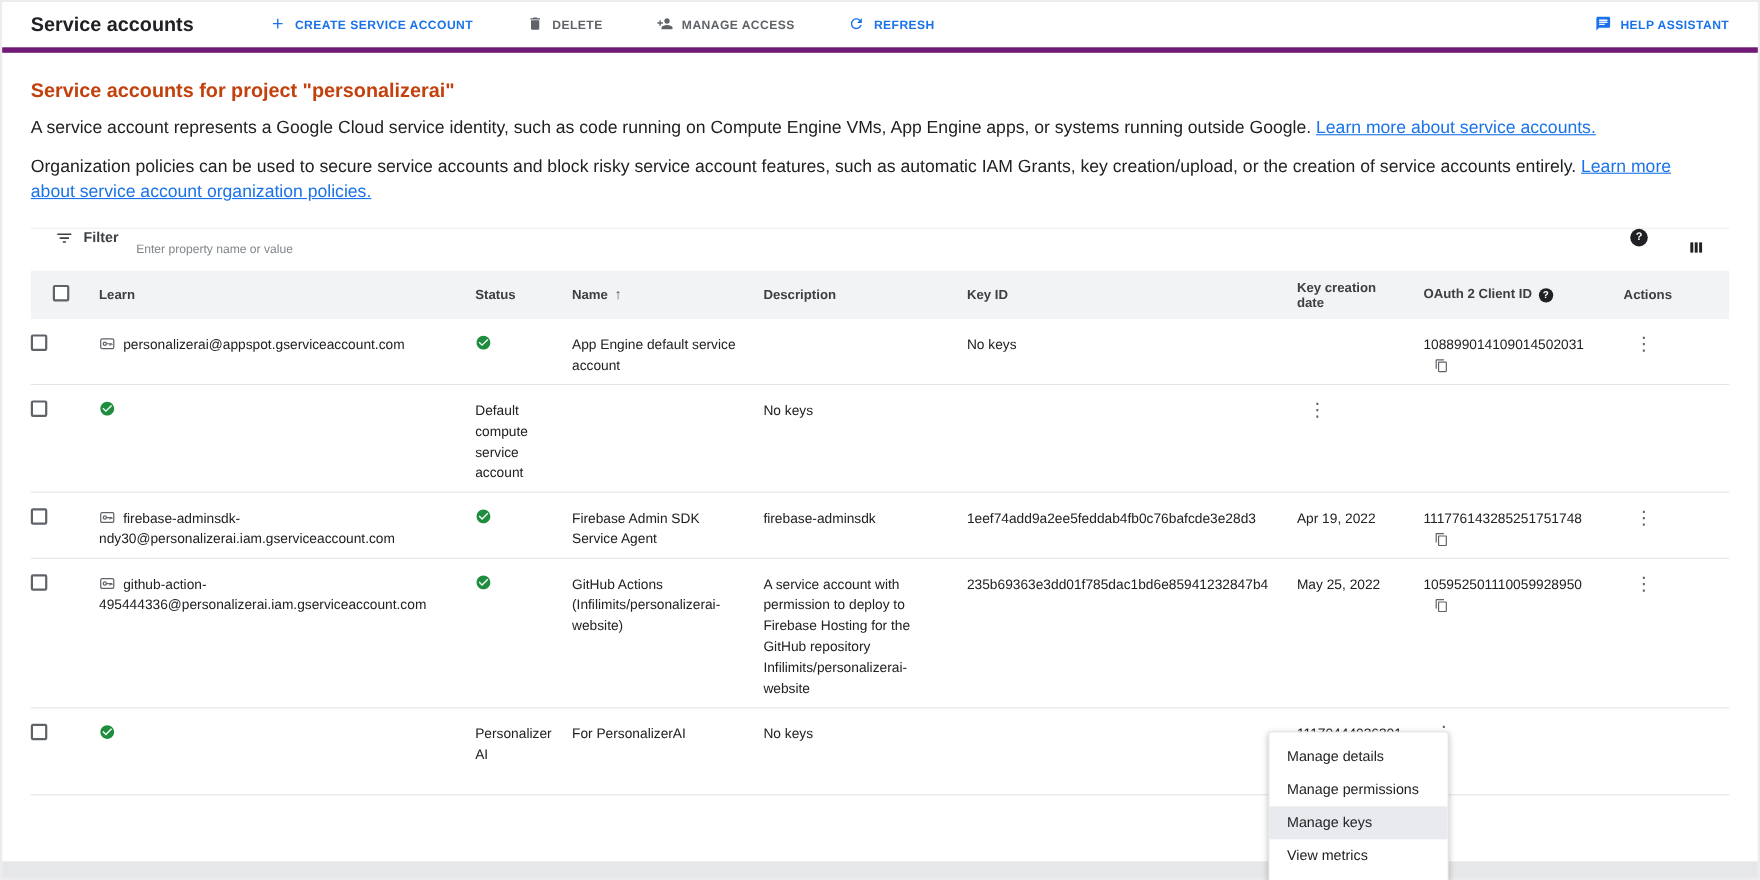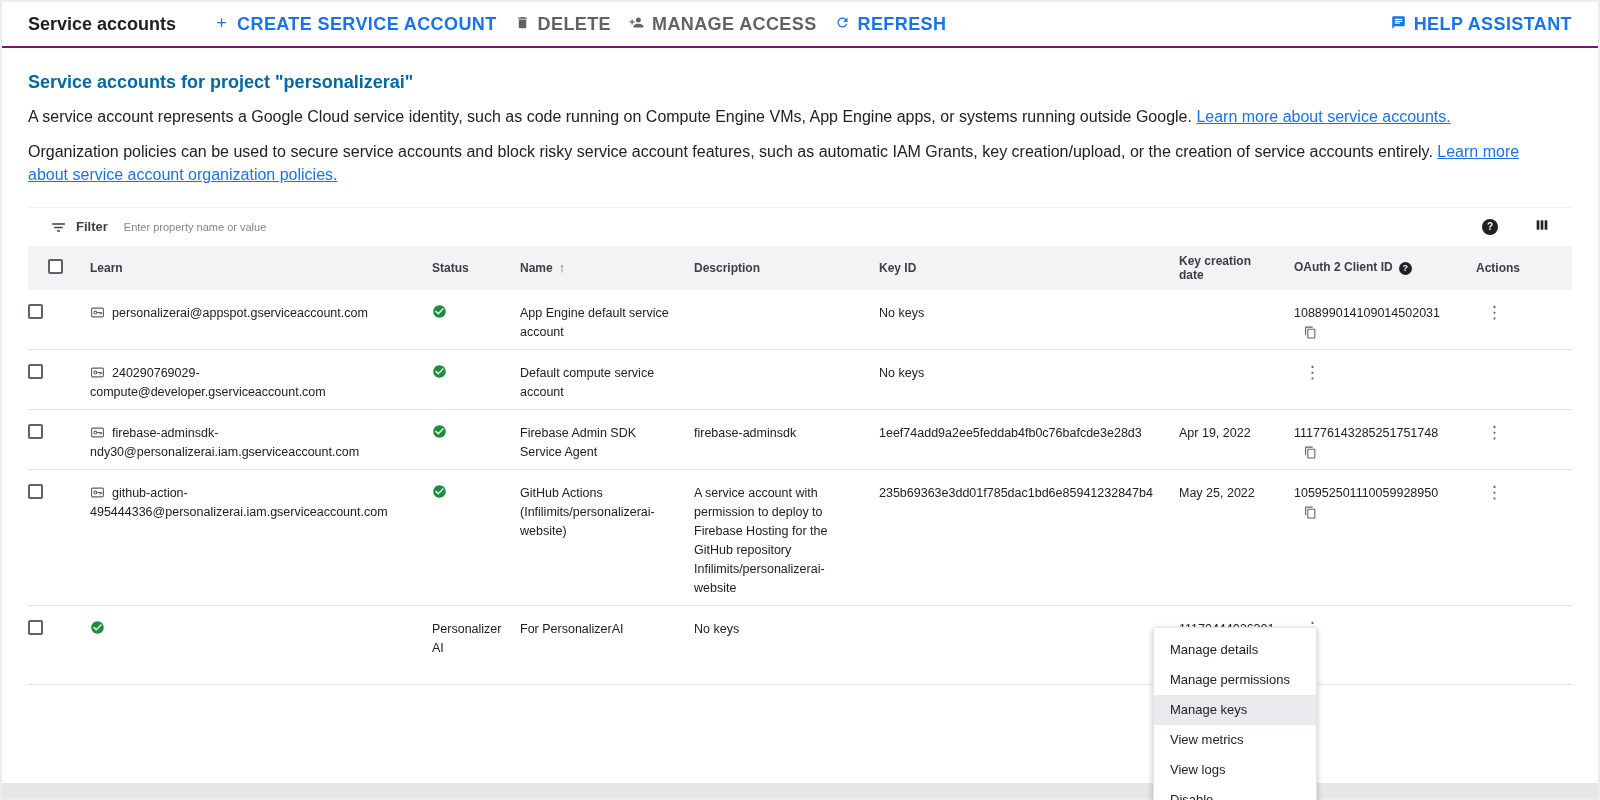--- a/index.html
+++ b/index.html
@@ -10,41 +10,41 @@
     background:#fff;
     position:relative;
     overflow:hidden;
   }
   .viewport { position:absolute; inset:0; background:#fff; border:2px solid #ececec; }
   .bottom-strip { position:absolute; left:0; right:0; bottom:0; height:15px; background:#e6e7e9; }
 
   
   .toolbar {
     display:flex; align-items:center; height:46px; padding:0 26px;
-    border-bottom:2px solid #701a75; gap:18px; background:#fff;
+    border-bottom:5px solid #701a75; gap:49px; background:#fff;
   }
   .page-title { font-size:18px; font-weight:600; color:#202124; margin-right:20px; white-space:nowrap; }
   .tb {
     display:inline-flex; align-items:center; gap:8px; background:none; border:none;
-    font-family:inherit; font-size:18px; font-weight:700; letter-spacing:.4px;
+    font-family:inherit; font-size:11px; font-weight:700; letter-spacing:.4px;
     color:#5f6368; cursor:pointer; white-space:nowrap; padding:0;
   }
   .tb.blue { color:#1a73e8; }
   .tb svg { width:15px; height:15px; flex:0 0 auto; }
   .push-right { margin-left:auto; }
 
   
   .content { padding:0 26px; }
-  .section-title { margin-top:24px; font-size:18px; font-weight:700; color:#0369a1; }
+  .section-title { margin-top:24px; font-size:18px; font-weight:700; color:#c2410c; }
   .desc { margin-top:12px; font-size:16px; line-height:1.45; color:#202124; max-width:1500px; }
   .desc a { color:#1a73e8; text-decoration:underline; }
 
   
   .table-card { margin-top:20px; border-top:1px solid #eeeeee; }
-  .filter-bar { display:flex; align-items:center; height:38px; padding:0 22px 0 22px; }
+  .filter-bar { display:flex; height:38px; padding:0 22px 0 22px; }
   .filter-icon svg { width:17px; height:17px; vertical-align:-4px; }
   .filter-label { font-size:13px; font-weight:700; color:#3c4043; margin-left:9px; }
   .filter-input {
     flex:1; border:none; outline:none; background:transparent; font-family:inherit;
     font-size:11px; color:#202124; margin-left:16px;
   }
   .filter-input::placeholder { color:#80868b; }
   .help-dot {
     width:16px; height:16px; border-radius:50%; background:#202124; color:#fff;
     font-size:10px; font-weight:700; display:inline-flex; align-items:center;
@@ -186,25 +186,20 @@
             <span class="oauth-id">108899014109014502031</span>
             <button class="copy-btn"><svg viewBox="0 0 24 24" fill="#5f6368">
                 <path d="M16 1H4c-1.1 0-2 .9-2 2v14h2V3h12V1zm3 4H8c-1.1 0-2 .9-2 2v14c0 1.1.9 2 2 2h11c1.1 0 2-.9 2-2V7c0-1.1-.9-2-2-2zm0 16H8V7h11v14z"></path>
               </svg></button>
           </div>
         <div class="cell c-actions"><button class="dots">⋮</button></div>
       </div>
 
       <div class="grid trow">
         <div class="cell c-check"><span class="checkbox"></span></div>
-        <div class="cell"><span class="sa-icon"><svg viewBox="0 0 24 24" fill="none" stroke="#5f6368" stroke-width="1.8">
-                <rect x="2.5" y="5" width="19" height="14" rx="2"></rect>
-                <circle cx="8.5" cy="12" r="2.3"></circle>
-                <path d="M10.8 12h8M16 12v3M18.8 12v2.2"></path>
-              </svg></span><span>240290769029-compute@developer.gserviceaccount.com</span></div>
         <div class="cell status-icon"><span><svg viewBox="0 0 24 24" fill="#1e8e3e">
                 <path d="M12 2C6.48 2 2 6.48 2 12s4.48 10 10 10 10-4.48 10-10S17.52 2 12 2zm-2 15l-5-5 1.41-1.41L10 14.17l7.59-7.59L19 8l-9 9z"></path>
               </svg></span></div>
         <div class="cell">Default compute service account</div>
         <div class="cell"></div>
         <div class="cell">No keys</div>
         <div class="cell"></div>
         <div class="cell c-actions"><button class="dots">⋮</button></div>
       </div>
 

